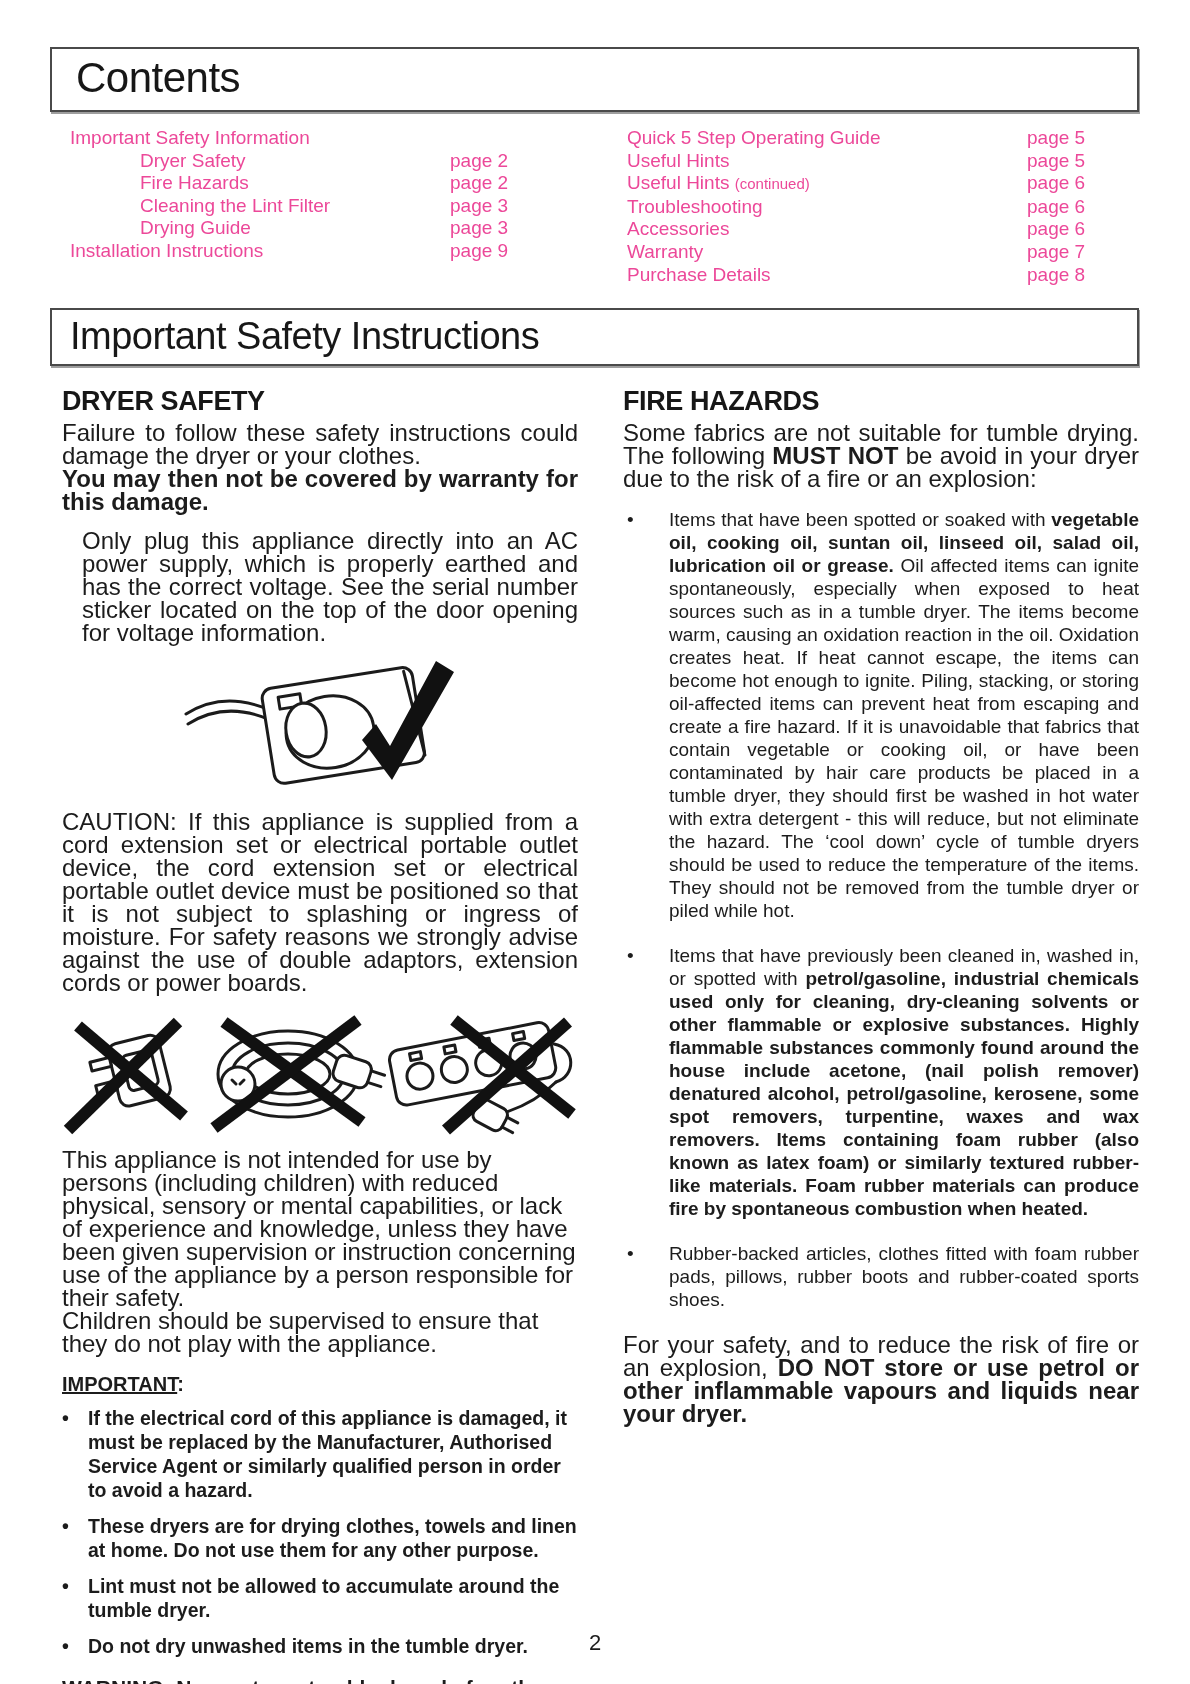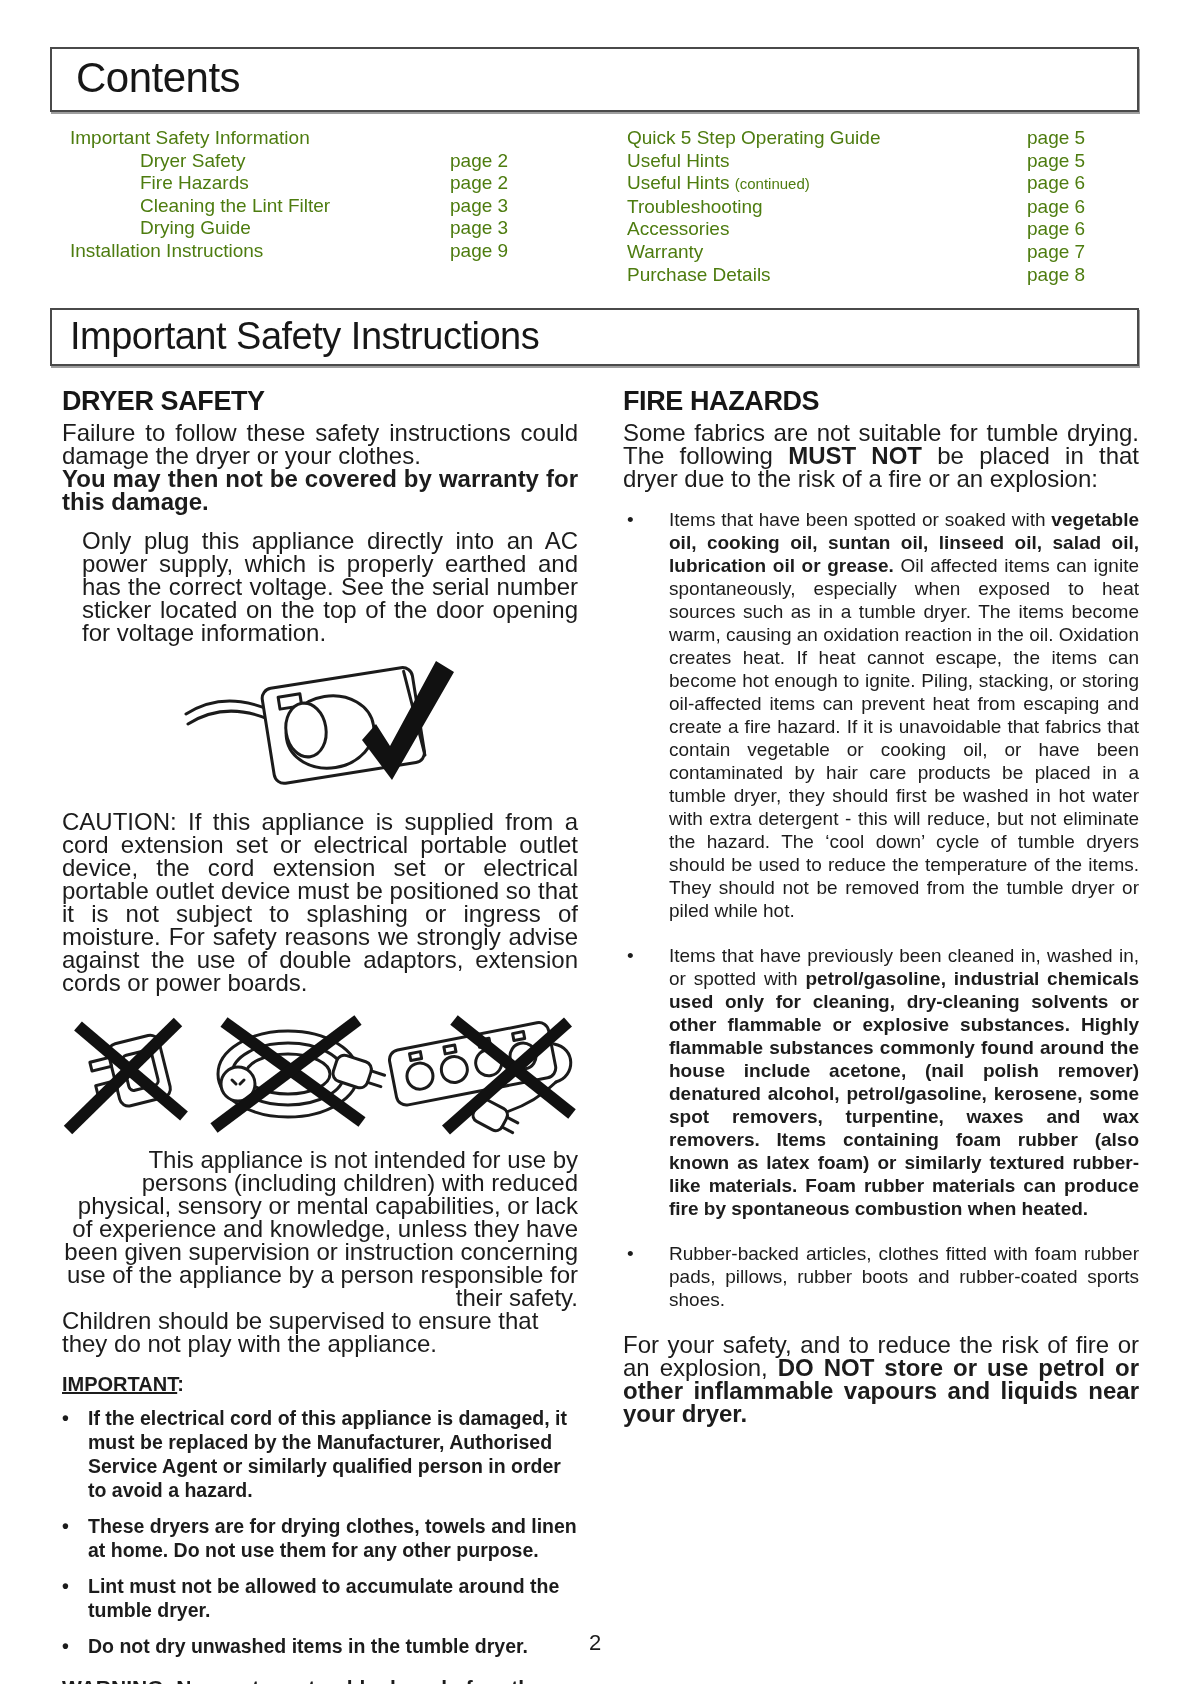--- a/index.html
+++ b/index.html
@@ -30,21 +30,21 @@
     color: #171717;
     white-space: nowrap;
   }
   .contents-box .banner-title { font-size: 42px; line-height: 58px; padding-left: 24px; }
   .isi-box .banner-title { font-size: 38px; line-height: 52px; padding-left: 18px; }
 
   
   .toc-wrap { display: flex; margin: 15px 0 0 8px; }
   .toc-col-left  { width: 492px; }
   .toc-col-right { width: 512px; margin-left: auto; }
-  .toc-row { display: flex; font-size: 19px; line-height: 22.6px; color: #4d7c0f; }
+  .toc-row { display: flex; font-size: 19px; line-height: 22.6px; color: #ec4899; }
   .toc-row .toc-label { flex: 1 1 auto; }
   .toc-row .toc-page { flex: 0 0 112px; }
   .toc-row.indent { padding-left: 70px; }
   .toc-suffix { font-size: 15px; }
 
   
   .cols { display: flex; margin-top: 20px; }
   .col-left  { width: 516px; }
   .col-gap   { width: 45px; flex: 0 0 45px; }
   .col-right { width: 516px; }
@@ -255,21 +255,21 @@
             <line class="xmark" x1="162" y1="12" x2="300" y2="112"></line>
             <line class="xmark" x1="296" y1="10" x2="152" y2="118"></line>
           </g>
           <g>
             <line class="xmark" x1="392" y1="10" x2="510" y2="104"></line>
             <line class="xmark" x1="506" y1="12" x2="384" y2="120"></line>
           </g>
         </svg>
       </div>
 
-      <p class="body-p tight" style="text-align:right;">This appliance is not intended for use by persons (including children) with reduced physical, sensory or mental capabilities, or lack of experience and knowledge, unless they have been given supervision or instruction concerning use of the appliance by a person responsible for their safety.</p>
+      <p class="body-p tight" style="text-align:left;">This appliance is not intended for use by persons (including children) with reduced physical, sensory or mental capabilities, or lack of experience and knowledge, unless they have been given supervision or instruction concerning use of the appliance by a person responsible for their safety.</p>
       <p class="body-p" style="text-align:left; margin-bottom:18px;">Children should be supervised to ensure that they do not play with the appliance.</p>
 
       <div class="important-label"><span class="u">IMPORTANT</span><span>:</span></div>
 
       <ul class="bullets">
         <li>
           <span class="marker">•</span>
           <span class="bullet-text">If the electrical cord of this appliance is damaged, it must be replaced by the Manufacturer, Authorised Service Agent or similarly qualified person in order to avoid a hazard.</span>
         </li>
         <li>
@@ -287,21 +287,21 @@
       </ul>
 
       <p class="warning-p"><span class="u">WARNING</span><span>: Never stop a tumble dryer before the end of the drying cycle unless all items are quickly removed and spread out so that the heat is dissipated.</span></p>
     </div>
 
     <div class="col-gap"></div>
 
     <div class="col-right">
       <h2 class="col-heading">FIRE HAZARDS</h2>
 
-      <p class="body-p" style="margin-bottom:18px;"><span>Some fabrics are not suitable for tumble drying. The following </span><span class="b">MUST NOT</span><span> be placed in that dryer due to the risk of a fire or an explosion:</span></p>
+      <p class="body-p" style="margin-bottom:18px;"><span>Some fabrics are not suitable for tumble drying. The following </span><span class="b">MUST NOT</span><span> be avoid in your dryer due to the risk of a fire or an explosion:</span></p>
 
       <ul class="bullets">
         <li>
           <span class="marker">•</span>
           <span class="bullet-text"><span>Items that have been spotted or soaked with </span><span class="b">vegetable oil, cooking oil, suntan oil, linseed oil, salad oil, lubrication oil or grease.</span><span> Oil affected items can ignite spontaneously, especially when exposed to heat sources such as in a tumble dryer. The items become warm, causing an oxidation reaction in the oil. Oxidation creates heat. If heat cannot escape, the items can become hot enough to ignite. Piling, stacking, or storing oil-affected items can prevent heat from escaping and create a fire hazard. If it is unavoidable that fabrics that contain vegetable or cooking oil, or have been contaminated by hair care products be placed in a tumble dryer, they should first be washed in hot water with extra detergent - this will reduce, but not eliminate the hazard. The ‘cool down’ cycle of tumble dryers should be used to reduce the temperature of the items. They should not be removed from the tumble dryer or piled while hot.</span></span>
         </li>
         <li>
           <span class="marker">•</span>
           <span class="bullet-text"><span>Items that have previously been cleaned in, washed in, or spotted with </span><span class="b">petrol/gasoline, industrial chemicals used only for cleaning, dry-cleaning solvents or other flammable or explosive substances. Highly flammable substances commonly found around the house include acetone, (nail polish remover) denatured alcohol, petrol/gasoline, kerosene, some spot removers, turpentine, waxes and wax removers. Items containing foam rubber (also known as latex foam) or similarly textured rubber-like materials. Foam rubber materials can produce fire by spontaneous combustion when heated.</span></span>
         </li>

